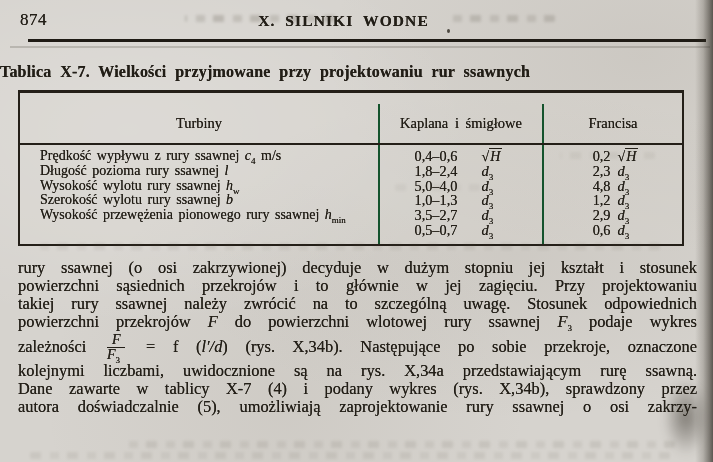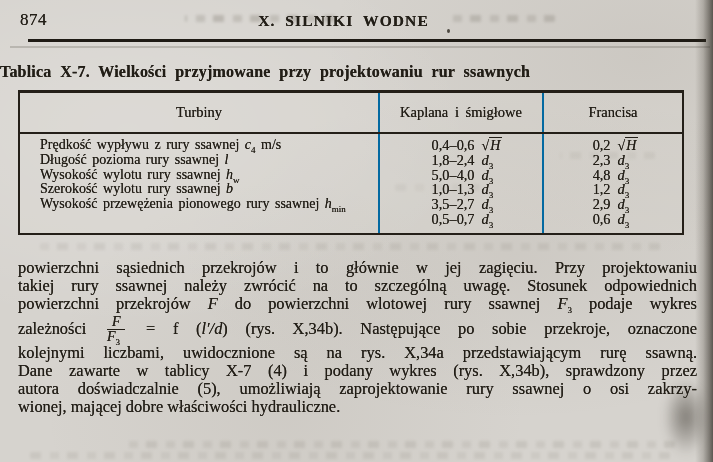--- a/index.html
+++ b/index.html
@@ -28,28 +28,28 @@
   
   .gbar{position:absolute;height:7px;border-radius:2px;filter:blur(1.7px);transform:scaleX(-1);
     background:repeating-linear-gradient(90deg, rgba(84,77,64,.55) 0 11px, transparent 11px 19px,
       rgba(84,77,64,.42) 19px 28px, transparent 28px 37px);}
   
   .caption{position:absolute;left:0;top:63px;width:713px;text-align:left;font-weight:bold;
            font-size:16px;word-spacing:4.5px;letter-spacing:.2px;}
   .tbl{position:absolute;left:18px;top:90px;width:666px;box-sizing:border-box;
        border:2px solid #241f18;border-top-width:3px;background:rgba(218,215,210,.35);}
   .tbl-head{display:grid;grid-template-columns:358px 164px 1fr;border-bottom:2.5px solid #241f18;}
-  .hcell{height:39px;display:flex;align-items:center;justify-content:center;font-size:14.5px;word-spacing:3px;}
-  .cb{border-left:2px solid #0369a1;}
+  .hcell{height:39px;display:flex;align-items:center;justify-content:center;font-size:14.5px;word-spacing:3px;margin-top:11px;}
+  .cb{border-left:2px solid #14532d;}
   .tbl-body{display:grid;grid-template-columns:358px 164px 1fr;}
   .bcol{padding:4px 0 6px;}
   .bl{height:14.8px;line-height:14.8px;white-space:nowrap;font-size:14px;}
   .bc1 .bl{padding-left:20px;word-spacing:2px;}
   .val{display:flex;justify-content:center;align-items:baseline;gap:7px;font-size:14.3px;}
-  .bc2 .num{display:inline-block;width:60px;text-align:right;}
+  .bc2 .num{display:inline-block;width:60px;}
   .bc2 .vr{display:inline-block;width:26px;text-align:left;}
   .bc3 .num{display:inline-block;width:26px;text-align:right;}
   .bc3 .vr{display:inline-block;width:24px;text-align:left;}
   .sym{font-style:italic;font-size:14px;}
   sub{font-size:9px;line-height:0;}
   .vr .sym{font-size:14.5px;}
   .rad{font-style:normal;}
   .rdd{font-style:italic;border-top:1.3px solid currentColor;padding:0 2px 0 1px;}
   
   .para{position:absolute;left:18px;top:259px;width:679px;font-size:16.4px;}
@@ -149,27 +149,27 @@
         </div>
     </div>
   </div>
 </div>
 
 <div class="gbar" style="left:560px;top:152px;width:95px;opacity:.12;"></div>
 <div class="gbar" style="left:395px;top:184px;width:85px;opacity:.10;"></div>
 <div class="gbar" style="left:40px;top:243px;width:620px;opacity:.16;"></div>
 
 <div class="para ink">
+  <div class="pl">rury ssawnej (o osi zakrzywionej) decyduje w dużym stopniu jej kształt i stosunek</div>
   <div class="pl">powierzchni sąsiednich przekrojów i to głównie w jej zagięciu. Przy projektowaniu</div>
   <div class="pl">takiej rury ssawnej należy zwrócić na to szczególną uwagę. Stosunek odpowiednich</div>
   <div class="pl"><span>powierzchni przekrojów </span><span class="iv">F</span><span> do powierzchni wlotowej rury ssawnej </span><span class="iv">F</span><sub>3</sub><span> podaje wykres</span></div>
   <div class="pl tall"><span>zależności </span><span class="frac"><span class="fnum">F</span><span class="fden"><span>F</span><sub>3</sub></span></span><span> = f (</span><span class="iv">l′/d</span><span>) (rys. X,34b). Następujące po sobie przekroje, oznaczone</span></div>
   <div class="pl">kolejnymi liczbami, uwidocznione są na rys. X,34a przedstawiającym rurę ssawną.</div>
   <div class="pl">Dane zawarte w tablicy X-7 (4) i podany wykres (rys. X,34b), sprawdzony przez</div>
   <div class="pl">autora doświadczalnie (5), umożliwiają zaprojektowanie rury ssawnej o osi zakrzy-</div>
-  <div class="pl last">wionej, mającej dobre właściwości hydrauliczne.</div>
 </div>
 
 <div class="gbar" style="left:120px;top:441px;width:555px;opacity:.20;"></div>
 <div class="gbar" style="left:30px;top:452px;width:640px;opacity:.17;"></div>
 
 <div class="edge"></div>
 <div class="corner"></div>
 
 </body></html>

